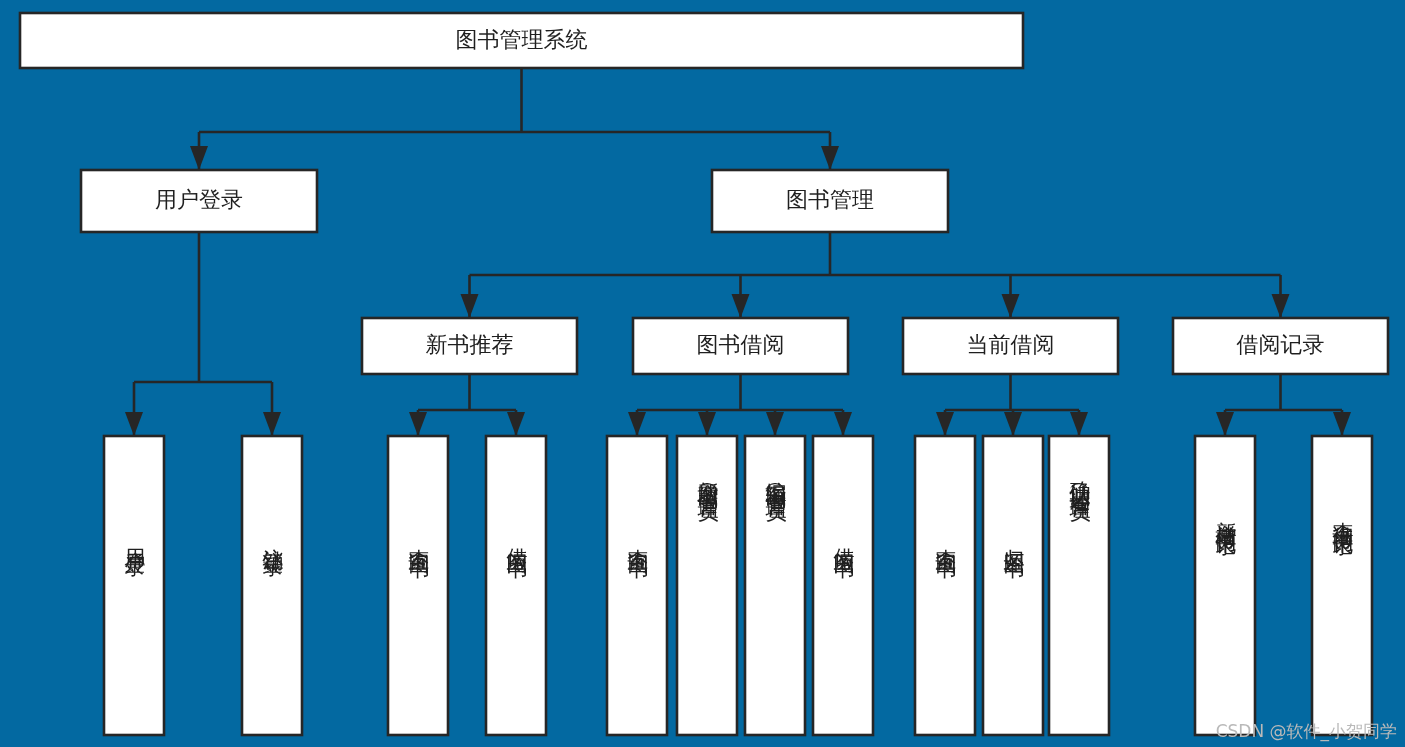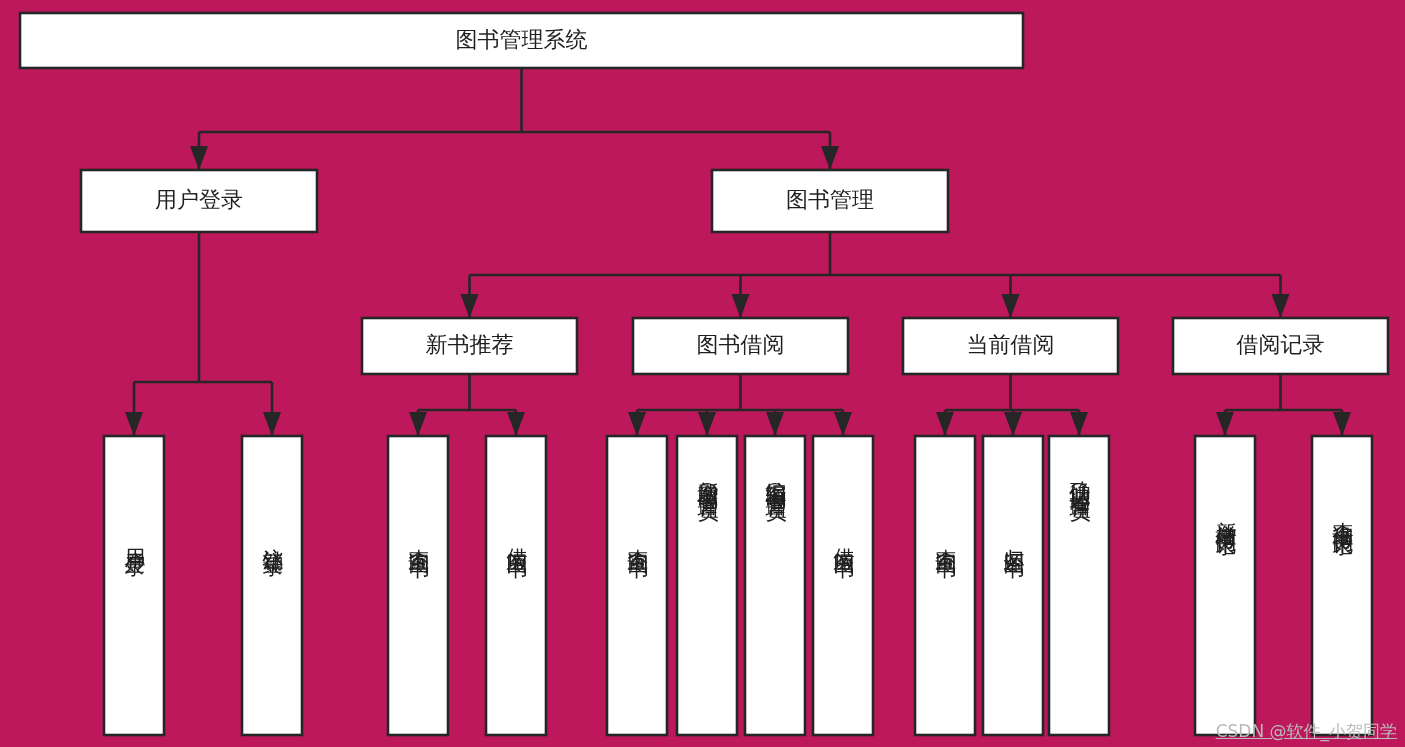--- a/index.html
+++ b/index.html
@@ -7,21 +7,21 @@
     padding: 0;
     background: #ffffff;
   }
   body {
     font-family: "DejaVu Sans", "Liberation Sans", sans-serif;
   }
   #diagram-root {
     position: relative;
     width: 1405px;
     height: 747px;
-    background: #be185d;
+    background: #0369a1;
     overflow: hidden;
   }
   svg.flow {
     position: absolute;
     left: 0;
     top: 0;
     width: 1405px;
     height: 747px;
     display: block;
   }
@@ -54,21 +54,20 @@
   }
   .watermark {
     position: absolute;
     right: 8px;
     bottom: 4px;
     font-family: "DejaVu Sans", "Liberation Sans", sans-serif;
     font-size: 17px;
     color: #b9b9b9;
     white-space: nowrap;
     user-select: none;
-    text-decoration: underline;
   }
 </style>
 </head>
 <body>
 
 <div id="diagram-root">
   <svg class="flow" viewBox="0 0 1405 747">
     <g id="connector-layer">
         <line x1="521.5" y1="68" x2="521.5" y2="132" class="connector"></line>
         <line x1="199" y1="132" x2="830" y2="132" class="connector"></line>

